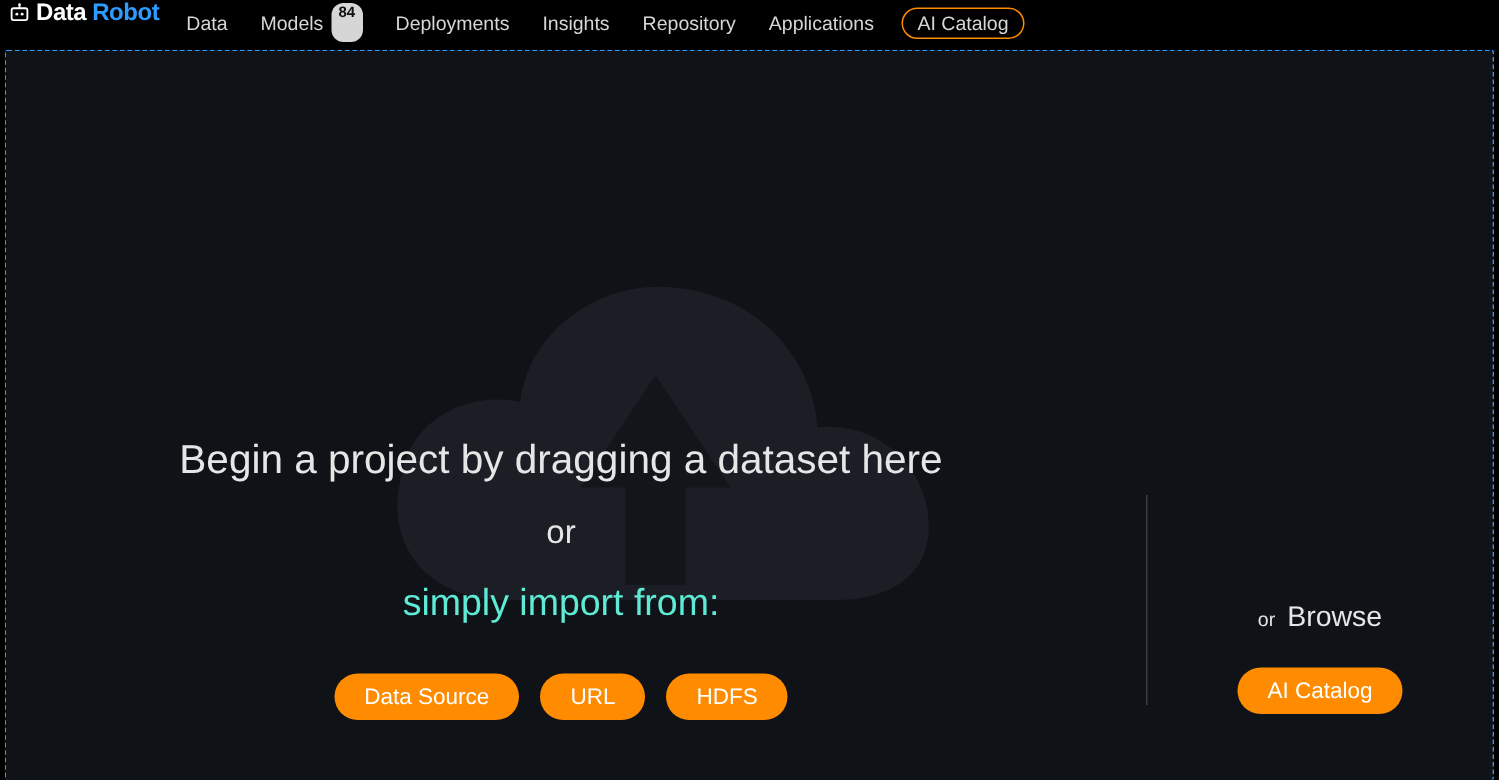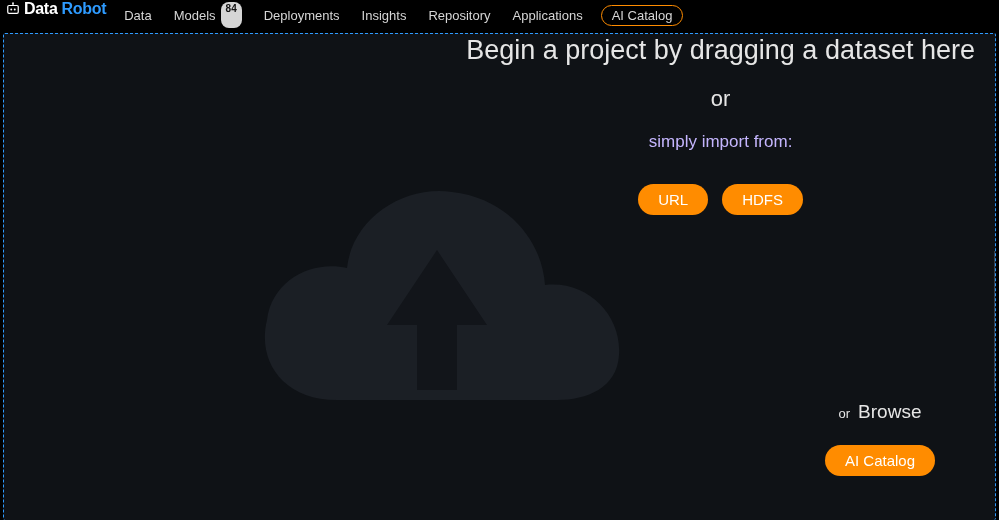--- a/index.html
+++ b/index.html
@@ -76,21 +76,21 @@
     transform: translate(-65%, -40%);
     width: 420px; height: 320px;
     pointer-events: none;
   }
   .cloud-bg svg { width: 100%; height: 100%; opacity: 1; }
 
   .content {
     position: absolute;
     inset: 0;
     display: flex;
-    flex-direction: column;
+    flex-direction: row;
     align-items: flex-end;
     padding-bottom: 40px;
   }
   .left-block {
     flex: 1;
     display: flex;
     flex-direction: column;
     align-items: center;
     gap: 20px;
     padding-right: 20px;
@@ -100,22 +100,22 @@
     font-size: 27px;
     font-weight: 400;
     text-align: center;
     line-height: 1.2;
   }
   .or-small {
     color: #e6e6e6;
     font-size: 22px;
   }
   .import-line {
-    color: #c4b5fd;
-    font-size: 17px;
+    color: #5eead4;
+    font-size: 25px;
   }
   .button-row {
     display: flex;
     gap: 14px;
     margin-top: 12px;
   }
   .pill {
     background: #ff8c00;
     color: #fff;
     font-size: 15px;
@@ -212,20 +212,21 @@
       </svg>
     </div>
 
     <div class="content">
 
       <div class="left-block">
         <div class="headline">Begin a project by dragging a dataset here</div>
         <div class="or-small">or</div>
         <div class="import-line">simply import from:</div>
         <div class="button-row">
+          <button class="pill">Data Source</button>
           <button class="pill">URL</button>
           <button class="pill">HDFS</button>
         </div>
       </div>
 
       <div class="divider-vert"></div>
 
       <div class="right-block">
         <div class="browse-line">
           <span class="or">or</span>

